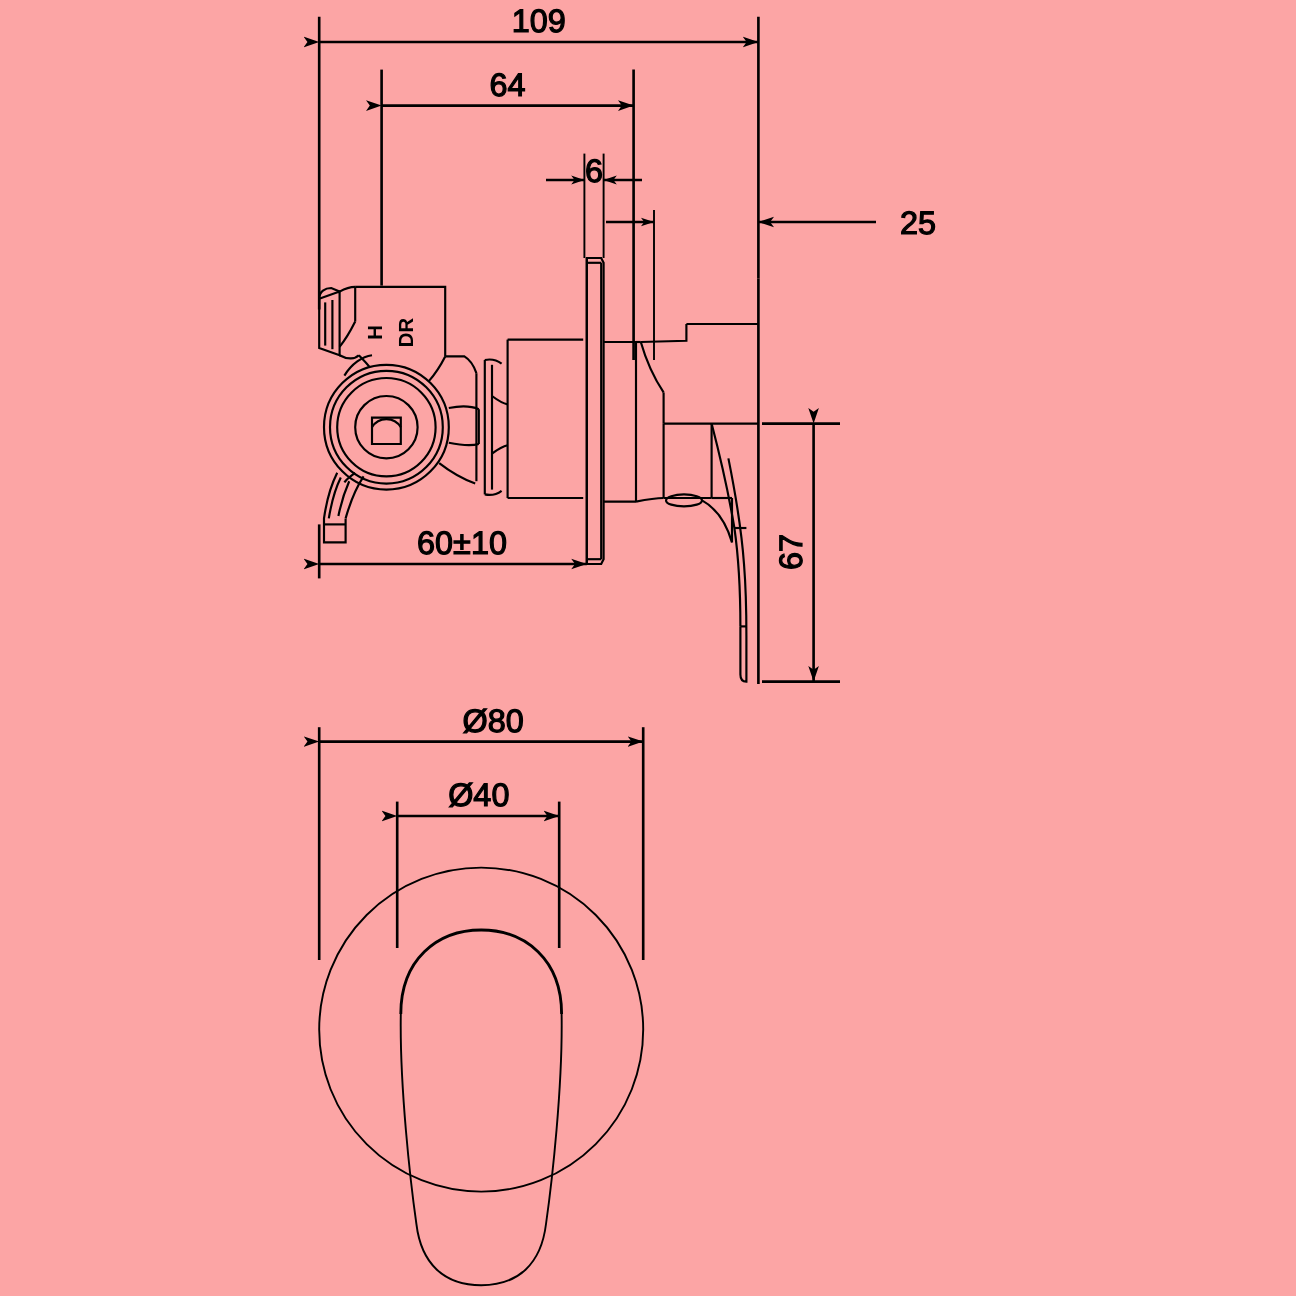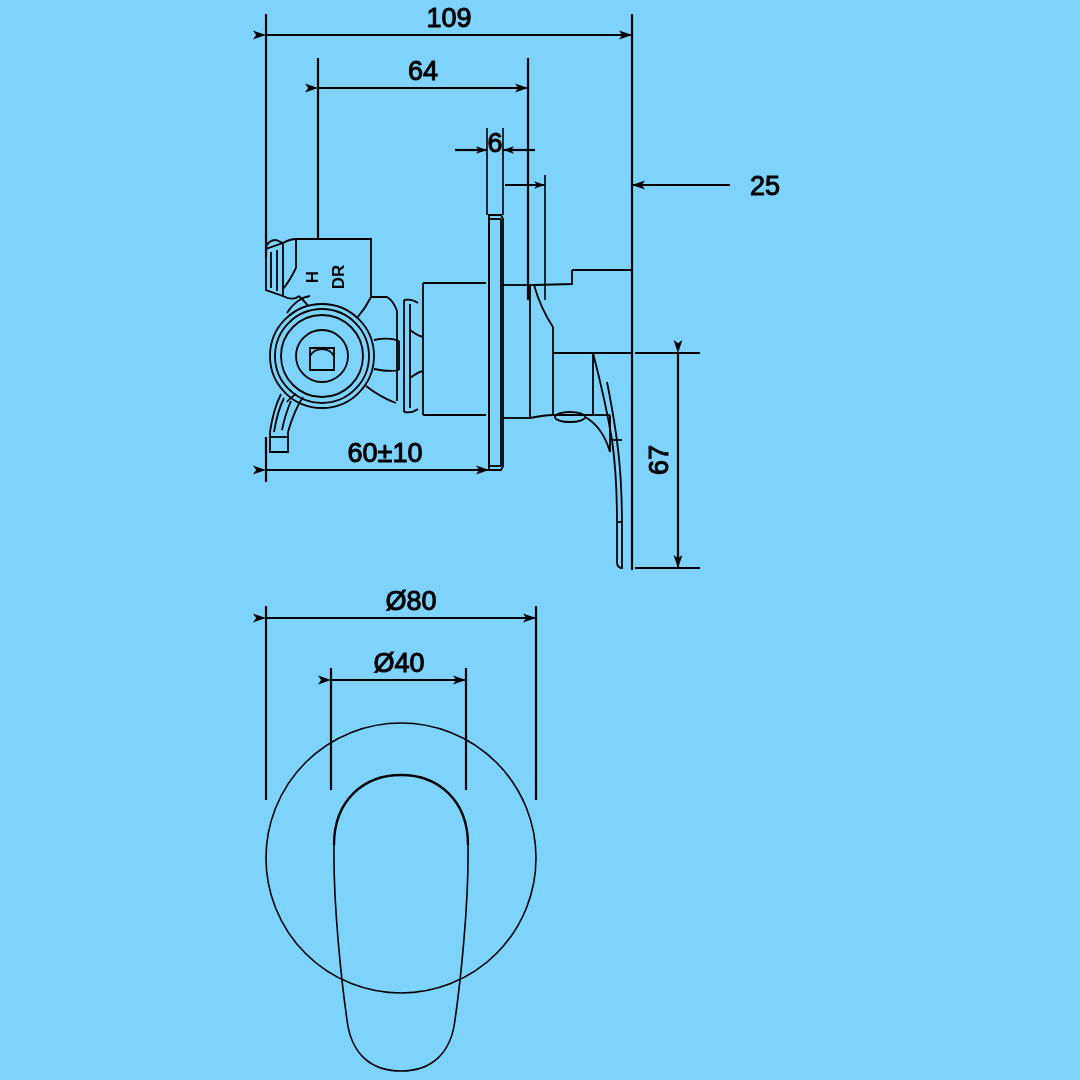--- a/index.html
+++ b/index.html
@@ -1,18 +1,18 @@
 <!DOCTYPE html>
 <html><head>
 <meta charset="utf-8">
 <style>
   html,body{margin:0;padding:0;background:#ffffff;}
   body{width:1080px;height:1080px;overflow:hidden;
        font-family:"Liberation Sans","DejaVu Sans",sans-serif;}
-  #sheet{position:relative;width:1080px;height:1080px;background:#7dd3fc;}
+  #sheet{position:relative;width:1080px;height:1080px;background:#fca5a5;}
   svg{display:block;}
   .dimtext{font-family:"Liberation Sans","DejaVu Sans",sans-serif;
            font-size:27px;fill:#000000;}
   .marktext{font-family:"Liberation Sans","DejaVu Sans",sans-serif;
             font-size:17px;font-weight:bold;fill:#000000;}
 </style>
 </head>
 <body>
 
 <div id="sheet">

